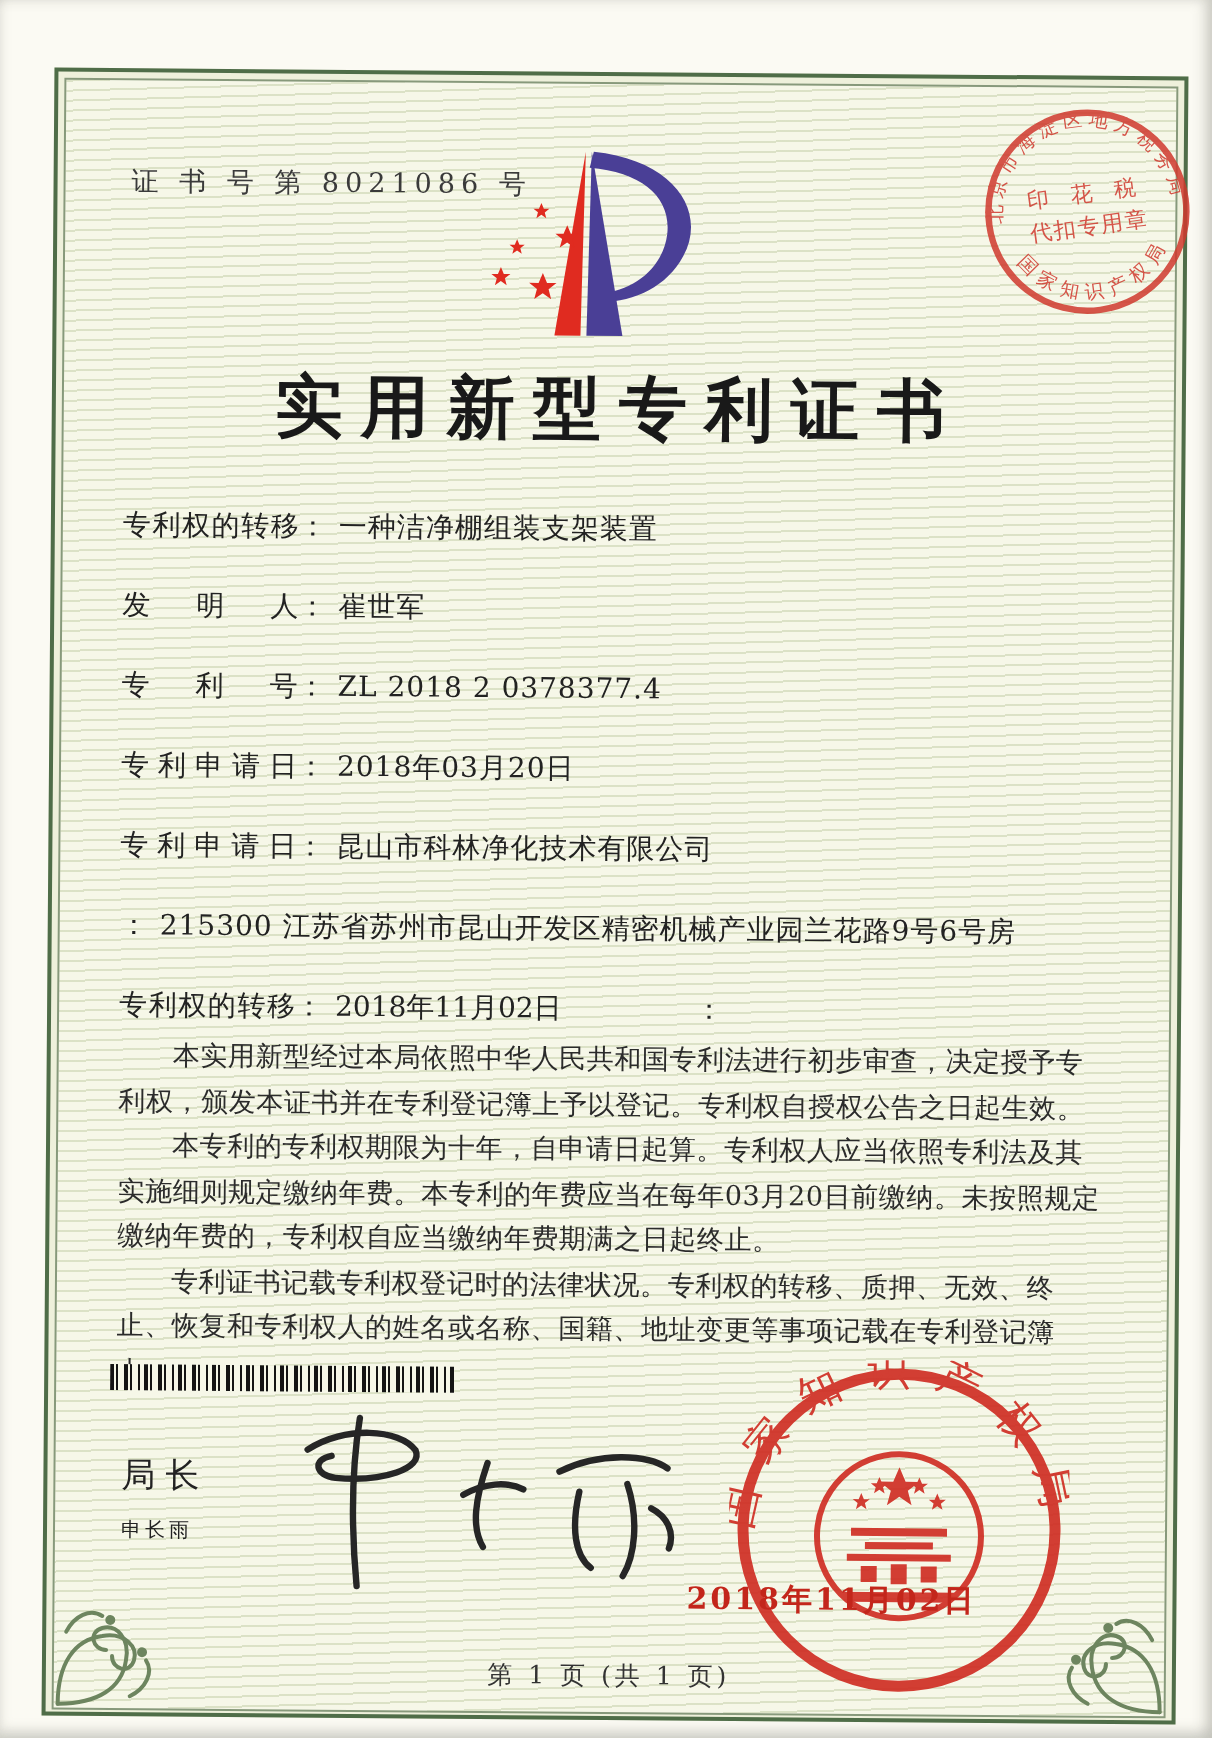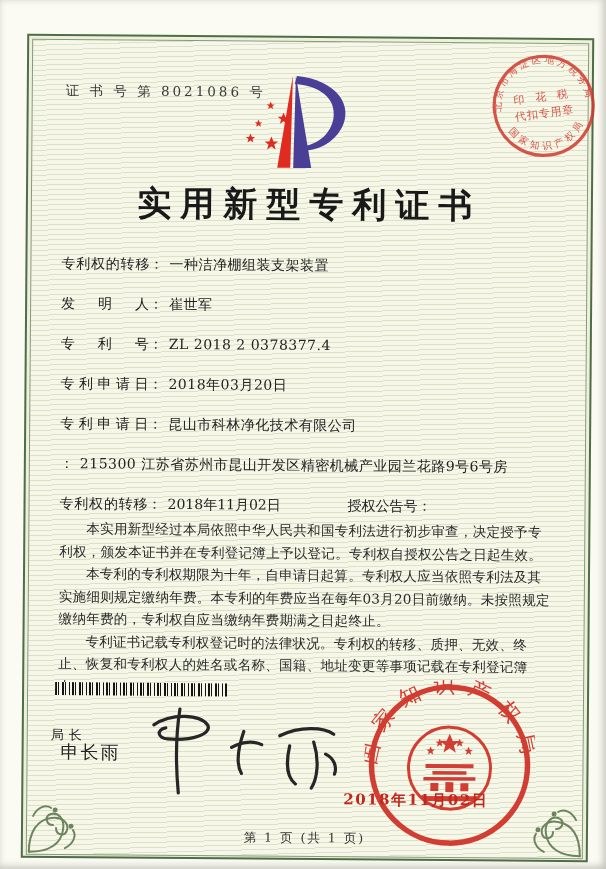--- a/index.html
+++ b/index.html
@@ -36,22 +36,22 @@
   .fvalue{flex:1;letter-spacing:.5px;}
   .grant-row{position:relative;display:flex;line-height:21px;}
   .grant-right{position:absolute;left:288px;top:0;display:flex;}
   .paras{position:absolute;left:30px;right:33px;top:477px;}
   .paras p{margin:0;text-indent:2em;font-size:13.5px;line-height:22.5px;color:#2b2b2b;letter-spacing:.3px;}
   .barcode{position:absolute;left:27px;top:642px;width:172px;height:13px;
     background:repeating-linear-gradient(90deg,
       #141414 0 2px,#f6f7e8 2px 3px,#141414 3px 4px,#f6f7e8 4px 7px,
       #141414 7px 9px,#f6f7e8 9px 10px,#141414 10px 11px,#f6f7e8 11px 14px,
       #141414 14px 15px,#f6f7e8 15px 17px);}
-  .sig-title{position:absolute;left:23px;top:686px;font-size:13px;letter-spacing:5px;color:#222;}
-  .sig-name{position:absolute;left:33px;top:700px;font-size:18px;letter-spacing:2px;color:#222;}
+  .sig-title{position:absolute;left:33px;top:686px;font-size:17px;letter-spacing:5px;color:#222;}
+  .sig-name{position:absolute;left:33px;top:718px;font-size:10px;letter-spacing:2px;color:#222;}
   .sig-hand{position:absolute;left:100px;top:660px;width:210px;height:105px;}
   .seal{position:absolute;left:337px;top:637px;width:170px;height:170px;opacity:.9;}
   .seal-date{position:absolute;left:316px;top:748px;width:180px;font-size:15px;
     color:#c3261b;letter-spacing:1.5px;font-weight:600;}
   .tax-stamp{position:absolute;left:456px;top:6px;width:110px;height:112px;opacity:.85;}
   .page-footer{position:absolute;left:0;top:788px;width:100%;text-align:center;
     font-size:12.5px;letter-spacing:2px;color:#333;}
 </style>
 </head>
 <body>
@@ -148,21 +148,20 @@
       </div>
       <div class="frow">
           <span class="fcolon">：</span>
         <span class="fvalue">215300 江苏省苏州市昆山开发区精密机械产业园兰花路9号6号房</span>
       </div>
       <div class="grant-row">
         <span class="flabel">专利权的转移</span>
           <span class="fcolon">：</span>
         <span>2018年11月02日</span>
         <span class="grant-right">
-          <span>授权公告号</span>
             <span class="fcolon">：</span>
         </span>
       </div>
     </div>
 
     <div class="paras">
       <p>本实用新型经过本局依照中华人民共和国专利法进行初步审查，决定授予专利权，颁发本证书并在专利登记簿上予以登记。专利权自授权公告之日起生效。</p>
       <p>本专利的专利权期限为十年，自申请日起算。专利权人应当依照专利法及其实施细则规定缴纳年费。本专利的年费应当在每年03月20日前缴纳。未按照规定缴纳年费的，专利权自应当缴纳年费期满之日起终止。</p>
       <p>专利证书记载专利权登记时的法律状况。专利权的转移、质押、无效、终止、恢复和专利权人的姓名或名称、国籍、地址变更等事项记载在专利登记簿上。</p>
     </div>

